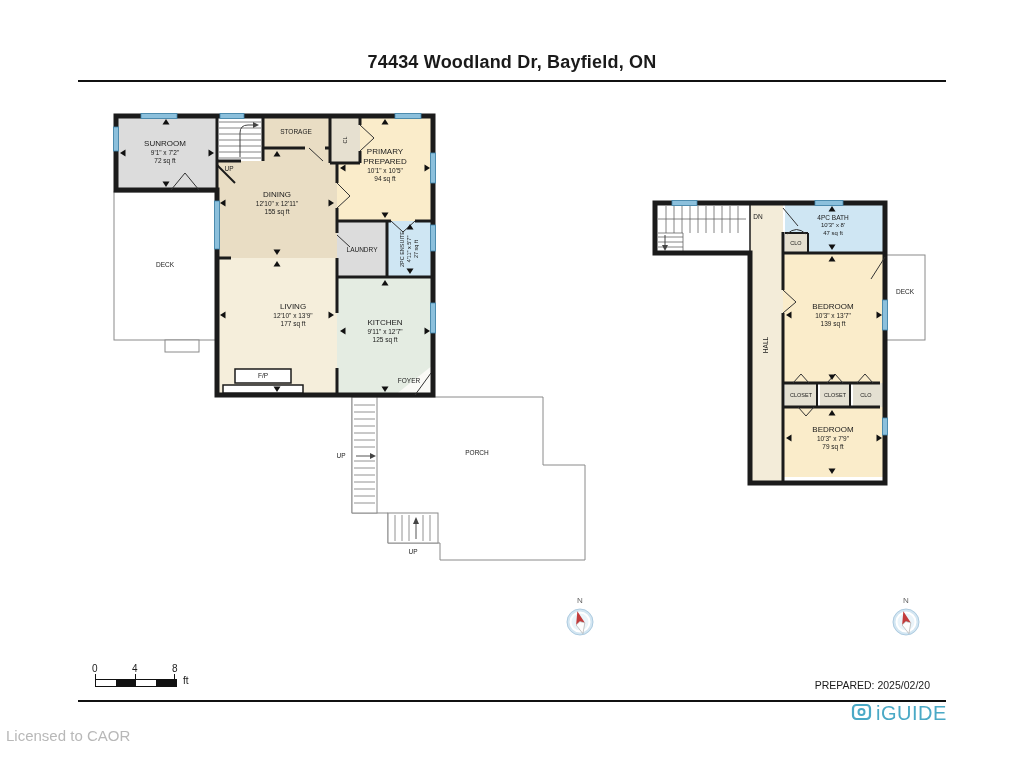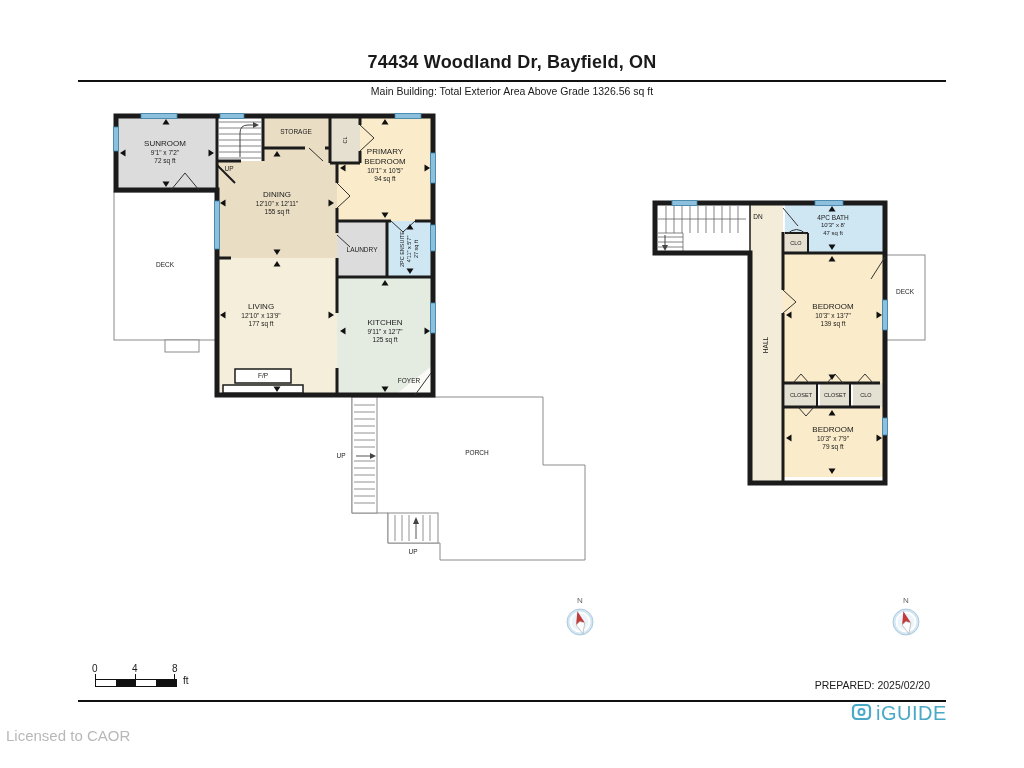--- a/index.html
+++ b/index.html
@@ -36,21 +36,20 @@
   .sb-seg{width:20px;height:100%;}
   .sb-ft{position:absolute;left:88px;top:12px;font-size:10px;}
 </style>
 </head>
 <body>
 
 <div class="page">
 
   <div class="title">74434 Woodland Dr, Bayfield, ON</div>
   <div class="rule" style="top:80px"></div>
-  <div class="subtitle">Main Building: Total Exterior Area Above Grade 1326.56 sq ft</div>
 
   <div class="plan" style="left:113px;top:113px;width:480px;height:452px">
     <svg width="480" height="452" viewBox="0 0 480 452">
 
       <g>
         <rect x="1" y="79" width="103" height="148" fill="#ffffff" stroke="#8a8a8a" stroke-width="1"></rect>
         <rect x="52" y="227" width="34" height="12" fill="#ffffff" stroke="#8a8a8a" stroke-width="1"></rect>
       </g>
       <g>
         <polygon points="239,284 430,284 430,352 472,352 472,447 327,447 327,430 275,430 275,400 239,400" fill="#ffffff" stroke="#8a8a8a" stroke-width="1"></polygon>
@@ -137,36 +136,36 @@
     </svg>
 
     <div class="lbl" style="left:52px;top:39px">
       <span class="nm">SUNROOM</span>
       <span class="dm">9'1" x 7'2"</span>
       <span class="dm">72 sq ft</span>
     </div>
     <div class="lbl sl" style="left:183px;top:19px">STORAGE</div>
     <div class="lbl rot xs" style="left:232px;top:27px">CL</div>
     <div class="lbl" style="left:272px;top:52px">
-      <span class="nmw">PRIMARY BEDROOM</span>
+      <span class="nmw">PRIMARY PREPARED</span>
       <span class="dm">10'1" x 10'5"</span>
       <span class="dm">94 sq ft</span>
     </div>
     <div class="lbl" style="left:164px;top:90px">
       <span class="nm">DINING</span>
       <span class="dm">12'10" x 12'11"</span>
       <span class="dm">155 sq ft</span>
     </div>
     <div class="lbl sl" style="left:249px;top:137px">LAUNDRY</div>
     <div class="lbl rot" style="left:296px;top:136px">
       <span class="xs" style="display:block">2PC ENSUITE</span>
       <span class="xs" style="display:block">4'11" x 5'7"</span>
       <span class="xs" style="display:block">27 sq ft</span>
     </div>
-    <div class="lbl" style="left:148px;top:202px">
+    <div class="lbl" style="left:180px;top:202px">
       <span class="nm">LIVING</span>
       <span class="dm">12'10" x 13'9"</span>
       <span class="dm">177 sq ft</span>
     </div>
     <div class="lbl" style="left:272px;top:218px">
       <span class="nm">KITCHEN</span>
       <span class="dm">9'11" x 12'7"</span>
       <span class="dm">125 sq ft</span>
     </div>
     <div class="lbl sl" style="left:296px;top:268px">FOYER</div>

